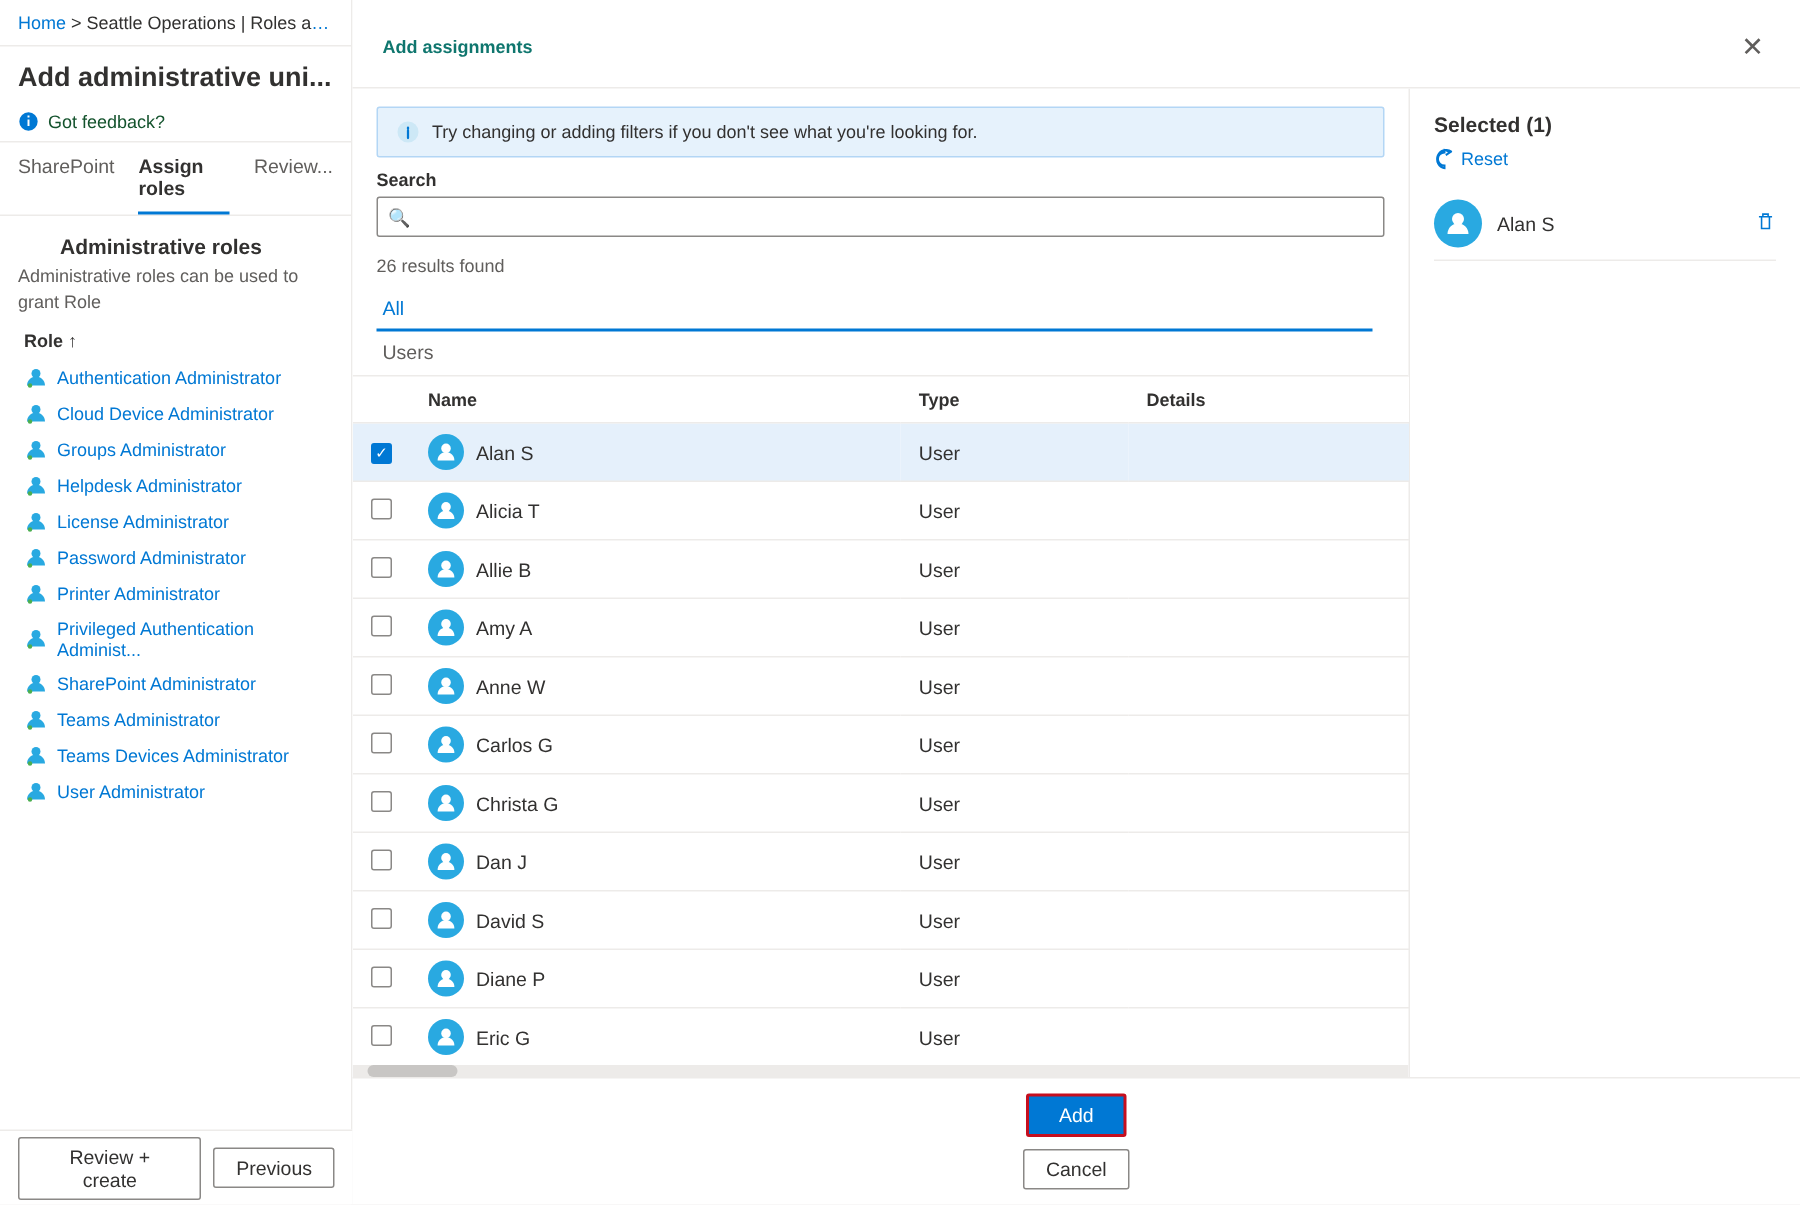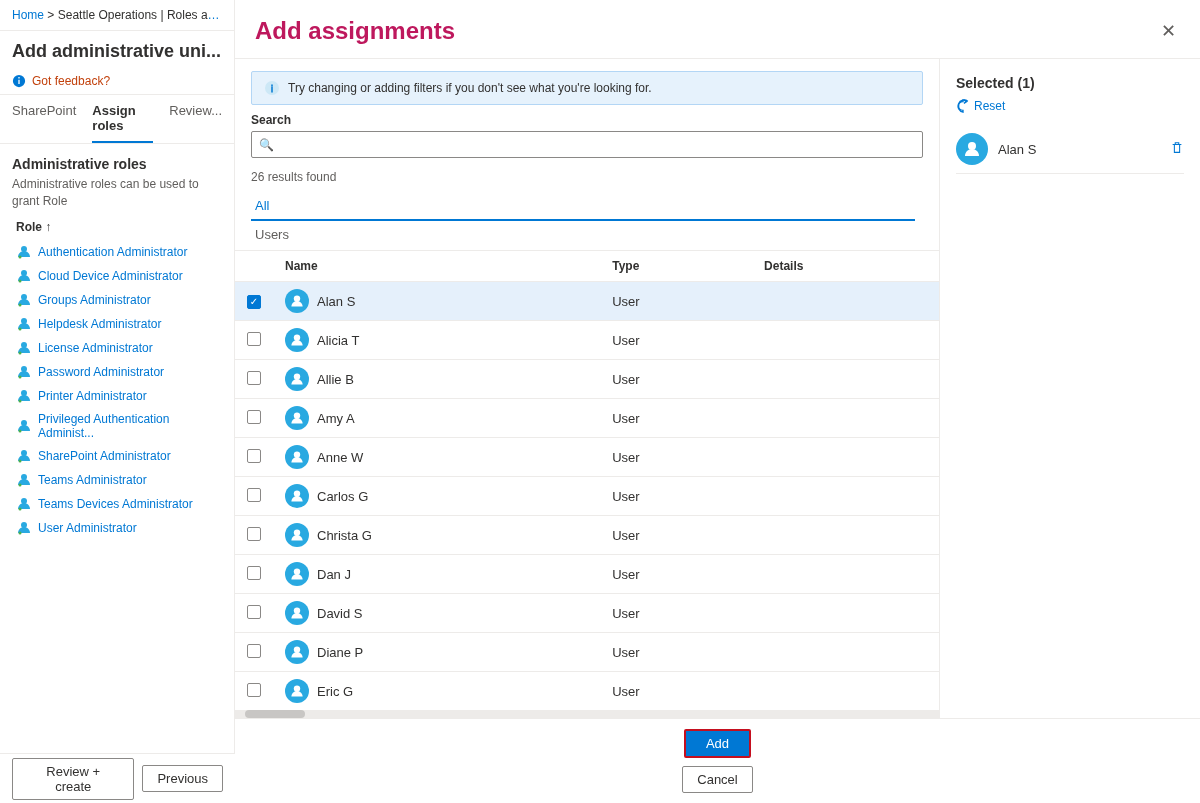--- a/index.html
+++ b/index.html
@@ -8,49 +8,49 @@
     .page-wrapper { width: 1200px; height: 803px; position: relative; background: #f3f2f1; overflow: hidden; }
 
     
     .left-panel { position: absolute; top: 0; left: 0; width: 235px; height: 803px; background: #fff; border-right: 1px solid #edebe9; }
 
     .breadcrumb { padding: 8px 12px; font-size: 12px; color: #0078d4; border-bottom: 1px solid #edebe9; white-space: nowrap; overflow: hidden; text-overflow: ellipsis; }
     .breadcrumb span { color: #323130; }
 
     .page-title { padding: 10px 12px 6px; font-size: 18px; font-weight: 600; color: #323130; }
 
-    .feedback-bar { display: flex; align-items: center; gap: 6px; padding: 6px 12px; font-size: 12px; color: #c2410c; border-bottom: 1px solid #edebe9; cursor: pointer; }
+    .feedback-bar { display: flex; align-items: center; gap: 6px; padding: 6px 12px; font-size: 12px; color: #14532d; border-bottom: 1px solid #edebe9; cursor: pointer; }
     .feedback-bar svg { width: 14px; height: 14px; }
 
     .tabs-row { display: flex; padding: 0 12px; border-bottom: 1px solid #edebe9; gap: 16px; }
     .tab-item { padding: 8px 0; font-size: 13px; color: #605e5c; cursor: pointer; border-bottom: 2px solid transparent; }
     .tab-item.active { color: #323130; font-weight: 600; border-bottom: 2px solid #0078d4; }
 
     .admin-roles-section { padding: 12px; }
-    .admin-roles-title { font-size: 14px; font-weight: 600; margin-bottom: 4px; }
+    .admin-roles-title { font-size: 14px; font-weight: 600; margin-bottom: 4px; margin-left: 28px; }
     .admin-roles-desc { font-size: 12px; color: #605e5c; margin-bottom: 10px; line-height: 1.4; }
 
     .role-header { display: flex; align-items: center; gap: 4px; font-size: 12px; font-weight: 600; color: #323130; margin-bottom: 6px; padding: 0 4px; }
 
     .role-list { list-style: none; }
     .role-list li { display: flex; align-items: center; gap: 6px; padding: 4px 4px; cursor: pointer; }
     .role-list li a { color: #0078d4; font-size: 12px; text-decoration: none; }
 
     .user-icon-sm { width: 16px; height: 16px; flex-shrink: 0; }
 
     
     .bottom-bar { position: absolute; bottom: 0; left: 0; width: 235px; height: 50px; background: #fff; border-top: 1px solid #edebe9; display: flex; align-items: center; gap: 8px; padding: 12px 12px; }
     .btn { padding: 5px 14px; font-size: 13px; border-radius: 2px; cursor: pointer; border: 1px solid; }
     .btn-default { background: #fff; color: #323130; border-color: #8a8886; }
 
     
     .modal { position: absolute; top: 0; left: 235px; width: 965px; height: 803px; background: #fff; display: flex; flex-direction: column; }
 
     .modal-header { display: flex; align-items: center; justify-content: space-between; padding: 16px 20px 12px; border-bottom: 1px solid #edebe9; }
-    .modal-title { font-size: 24px; font-weight: 600; color: #be185d; }
+    .modal-title { font-size: 12px; font-weight: 600; color: #0f766e; }
     .close-btn { background: none; border: none; cursor: pointer; font-size: 18px; color: #605e5c; padding: 4px; }
 
     .modal-body { display: flex; flex: 1; overflow: hidden; }
 
     
     .search-panel { flex: 1; display: flex; flex-direction: column; border-right: 1px solid #edebe9; overflow: hidden; }
 
     .info-bar { margin: 12px 16px 8px; background: #e6f2fc; border: 1px solid #b3d6f5; border-radius: 2px; padding: 8px 12px; display: flex; align-items: center; gap: 8px; font-size: 12px; color: #323130; }
 
     .search-section { padding: 0 16px 8px; }

